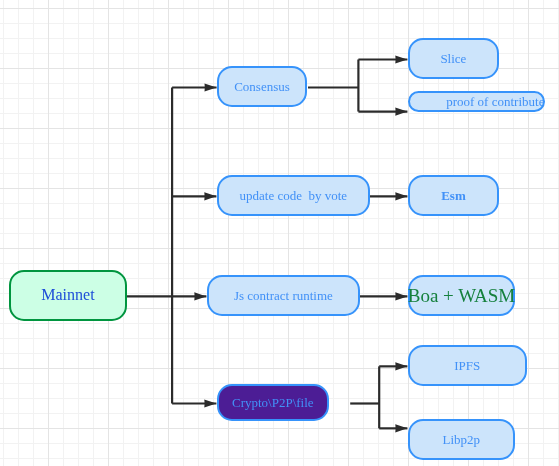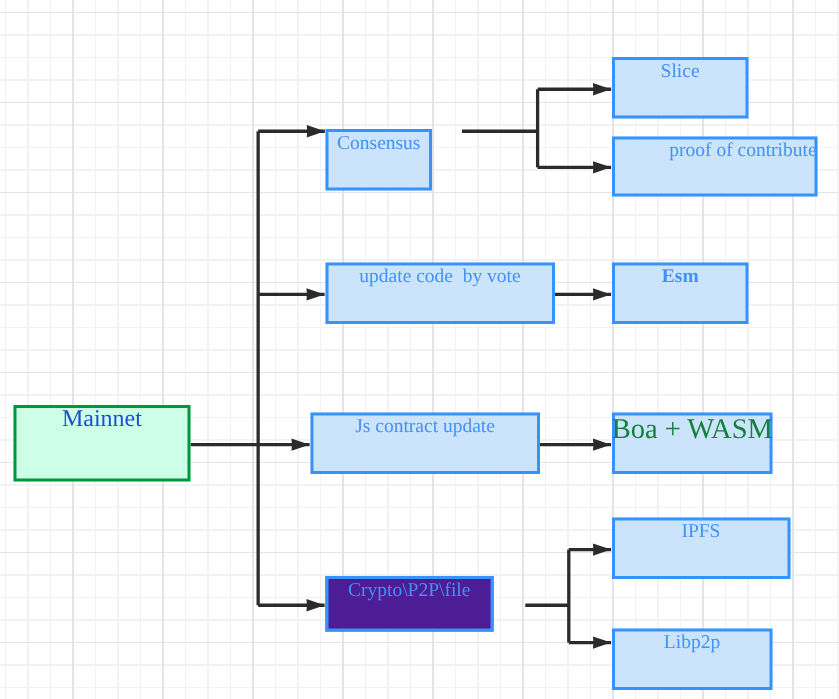--- a/index.html
+++ b/index.html
@@ -2,21 +2,21 @@
 <html><head>
 <meta charset="utf-8">
 <title>Flowchart</title>
 <style>
   html,body{margin:0;padding:0;}
   body{width:559px;height:466px;overflow:hidden;background:#ffffff;
        font-family:"Liberation Serif",serif;}
   #canvas{position:relative;width:559px;height:466px;background:#ffffff;}
   #grid{position:absolute;left:0;top:0;width:559px;height:466px;}
   .node{position:absolute;box-sizing:border-box;display:flex;
-        align-items:flex-start;justify-content:center;}
+        align-items:center;justify-content:center;border-radius:15px;}
   .node span{display:block;line-height:1;white-space:pre;}
   svg.edges{position:absolute;left:0;top:0;width:559px;height:466px;overflow:visible;}
 </style>
 </head>
 <body>
 
 <div id="canvas">
 
   <svg id="grid">
       <line x1="3.5" y1="0" x2="3.5" y2="466" stroke="#f2f2f2" stroke-width="1" shape-rendering="crispEdges"></line>
@@ -134,42 +134,42 @@
       <path d="M 379.2 428.35 H 407.40000000000003" fill="none" stroke="#2b2b2b" stroke-width="2.2"></path>
       <path d="M 407.40000000000003 428.35 L 395.3 424.25 L 395.6 428.35 L 395.3 432.45000000000005 Z" fill="#2b2b2b" stroke="none"></path>
     </svg>
 
   <div id="nodes">
 
     <div class="node" style="left: 9px; top: 269.9px; width: 117.9px; height: 50.8px; background: rgb(204, 255, 229); border: 2px solid rgb(0, 149, 63);">
       <span style="color: #1d4ed8; font-size: 16px;">Mainnet</span>
     </div>
 
-    <div class="node" style="left: 217px; top: 65.8px; width: 71px; height: 41.1px; background: rgb(204, 228, 251); border: 2px solid rgb(54, 147, 251); margin-top: 20px;">
+    <div class="node" style="left: 217px; top: 65.8px; width: 90px; height: 41.1px; background: rgb(204, 228, 251); border: 2px solid rgb(54, 147, 251);">
       <span style="color: rgb(66, 145, 247); font-size: 13px;">Consensus</span>
     </div>
 
     <div class="node" style="left: 407.8px; top: 37.7px; width: 91.2px; height: 41.3px; background: rgb(204, 228, 251); border: 2px solid rgb(54, 147, 251);">
       <span style="color: rgb(66, 145, 247); font-size: 13px;">Slice</span>
     </div>
 
-    <div class="node" style="left: 407.8px; top: 90.8px; width: 137px; height: 40px; background: rgb(204, 228, 251); border: 2px solid rgb(54, 147, 251); padding-left: 38px;">
+    <div class="node" style="left: 407.8px; top: 90.8px; width: 137px; height: 21px; background: rgb(204, 228, 251); border: 2px solid rgb(54, 147, 251); padding-left: 38px;">
       <span style="color: rgb(66, 145, 247); font-size: 13px;">proof of contribute</span>
     </div>
 
     <div class="node" style="left: 216.8px; top: 174.7px; width: 153.1px; height: 40.9px; background: rgb(204, 228, 251); border: 2px solid rgb(54, 147, 251);">
       <span style="color: rgb(66, 145, 247); font-size: 13px;">update code  by vote</span>
     </div>
 
     <div class="node" style="left: 407.8px; top: 174.8px; width: 91.4px; height: 40.9px; background: rgb(204, 228, 251); border: 2px solid rgb(54, 147, 251);">
       <span style="color: rgb(66, 145, 247); font-size: 13px; font-weight: bold;">Esm</span>
     </div>
 
     <div class="node" style="left: 206.8px; top: 274.9px; width: 153.2px; height: 40.8px; background: rgb(204, 228, 251); border: 2px solid rgb(54, 147, 251);">
-      <span style="color: rgb(66, 145, 247); font-size: 13px;">Js contract update</span>
+      <span style="color: rgb(66, 145, 247); font-size: 13px;">Js contract runtime</span>
     </div>
 
     <div class="node" style="left: 407.8px; top: 274.9px; width: 107.4px; height: 40.9px; background: rgb(204, 228, 251); border: 2px solid rgb(54, 147, 251);">
       <span style="color: #15803d; font-size: 19px; font-family: Liberation Serif, serif;">Boa + WASM</span>
     </div>
 
     <div class="node" style="left: 216.8px; top: 383.9px; width: 112px; height: 36.9px; background: #4c1d95; border: 2px solid rgb(54, 147, 251);">
       <span style="color: rgb(66, 145, 247); font-size: 13px;">Crypto\P2P\file</span>
     </div>
 

